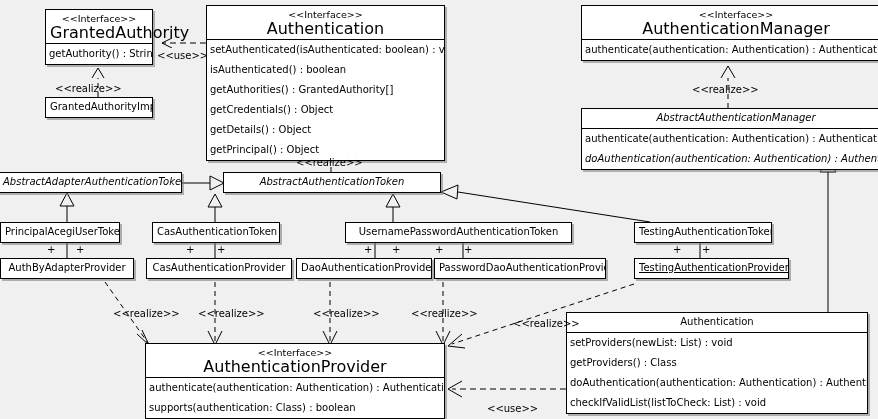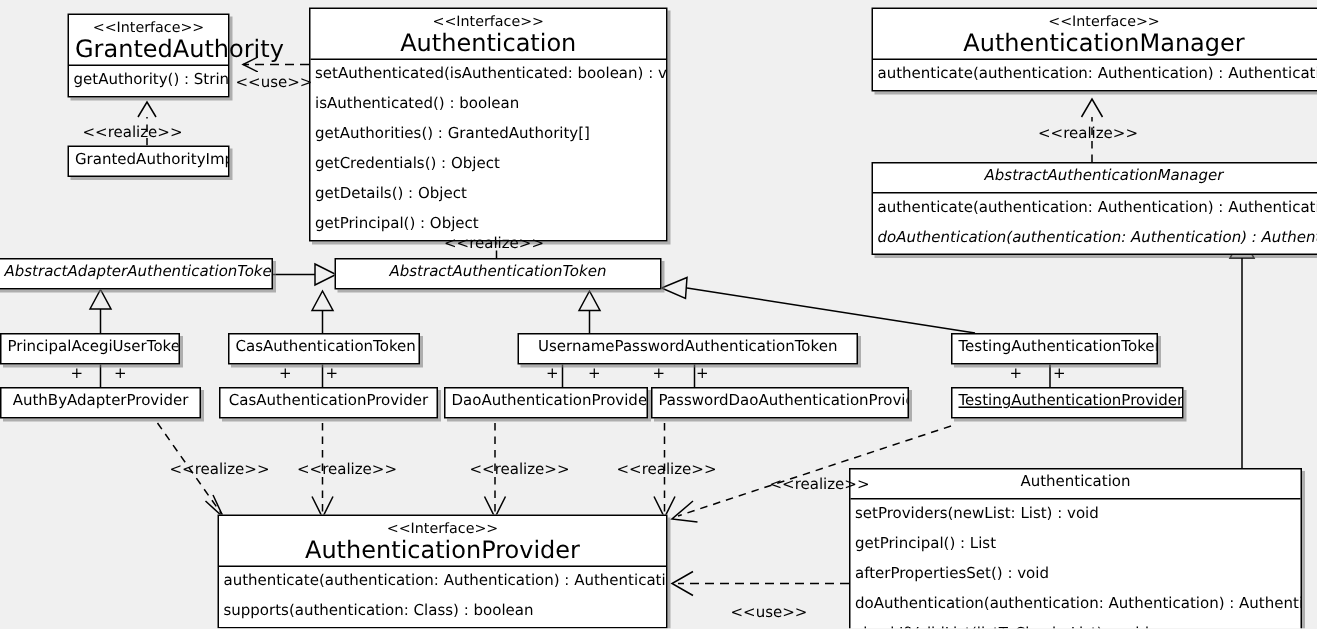--- a/index.html
+++ b/index.html
@@ -283,20 +283,19 @@
     <div class="ops">
       <div class="op">authenticate(authentication: Authentication) : Authentication</div>
       <div class="op">supports(authentication: Class) : boolean</div>
     </div>
   </div>
 
   <div class="uml-box" style="left:566px; top:312px; width:302px;">
     <div class="compact">Authentication</div>
     <div class="ops">
       <div class="op">setProviders(newList: List) : void</div>
-      <div class="op">getPrincipal() : List</div>
-      <div class="op">afterPropertiesSet() : void</div>
+      <div class="op">getProviders() : Class</div>
       <div class="op">doAuthentication(authentication: Authentication) : Authentication</div>
       <div class="op">checkIfValidList(listToCheck: List) : void</div>
     </div>
   </div>
 
 </div>
 
 </body></html>

